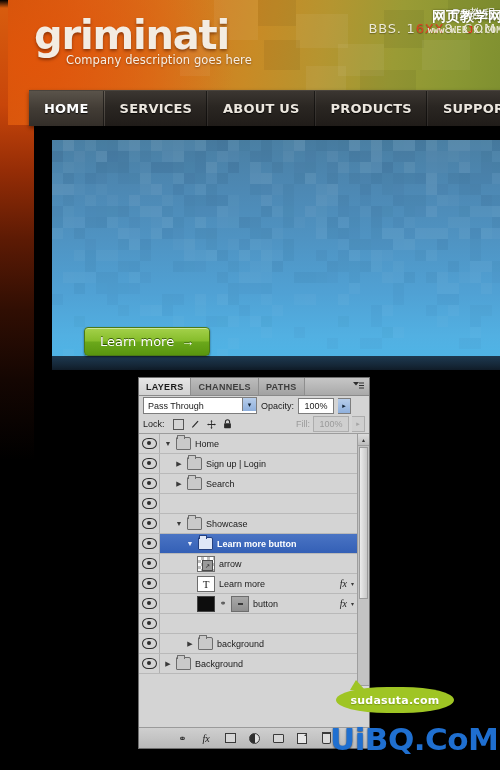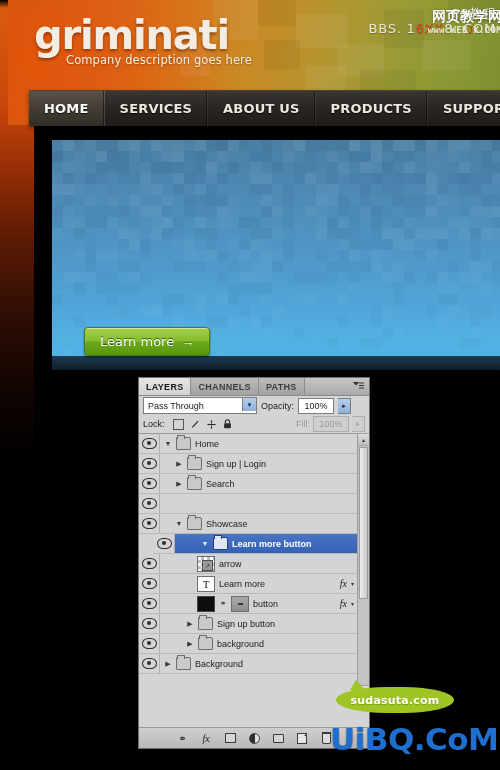--- a/index.html
+++ b/index.html
@@ -390,21 +390,20 @@
     height: 19px;
     display: flex;
     align-items: center;
     border-bottom: 1px solid #b9b9b9;
     background: #d4d4d4;
     cursor: pointer;
   }
   .ps-row.sel {
     background: linear-gradient(to bottom, #4a74c4 0%, #3460b6 100%);
     color: #ffffff;
-    margin-left: 15px;
   }
   .ps-row.sel .ps-row-name { color: #ffffff; font-weight: bold; }
   .eye-cell {
     width: 20px; height: 19px;
     display: flex; align-items: center; justify-content: center;
     border-right: 1px solid #b0b0b0;
     background: #d4d4d4;
     flex: none;
   }
   .eye {
@@ -1286,25 +1285,20 @@
               <span class="fx-cell">
                 <span class="fx-mark">fx</span>
                 <span class="fx-tri">▾</span>
               </span>
             </div>
           </div>
           <div class="ps-row">
             <div class="eye-cell">
               <span class="eye"></span>
             </div>
-            <div class="ps-row-body" style="padding-left: 26px;">
-              <span class="tri">▶</span>
-              <span class="folder"></span>
-              <span class="ps-row-name">Sign up  button</span>
-            </div>
           </div>
           <div class="ps-row">
             <div class="eye-cell">
               <span class="eye"></span>
             </div>
             <div class="ps-row-body" style="padding-left: 26px;">
               <span class="tri">▶</span>
               <span class="folder"></span>
               <span class="ps-row-name">background</span>
             </div>

